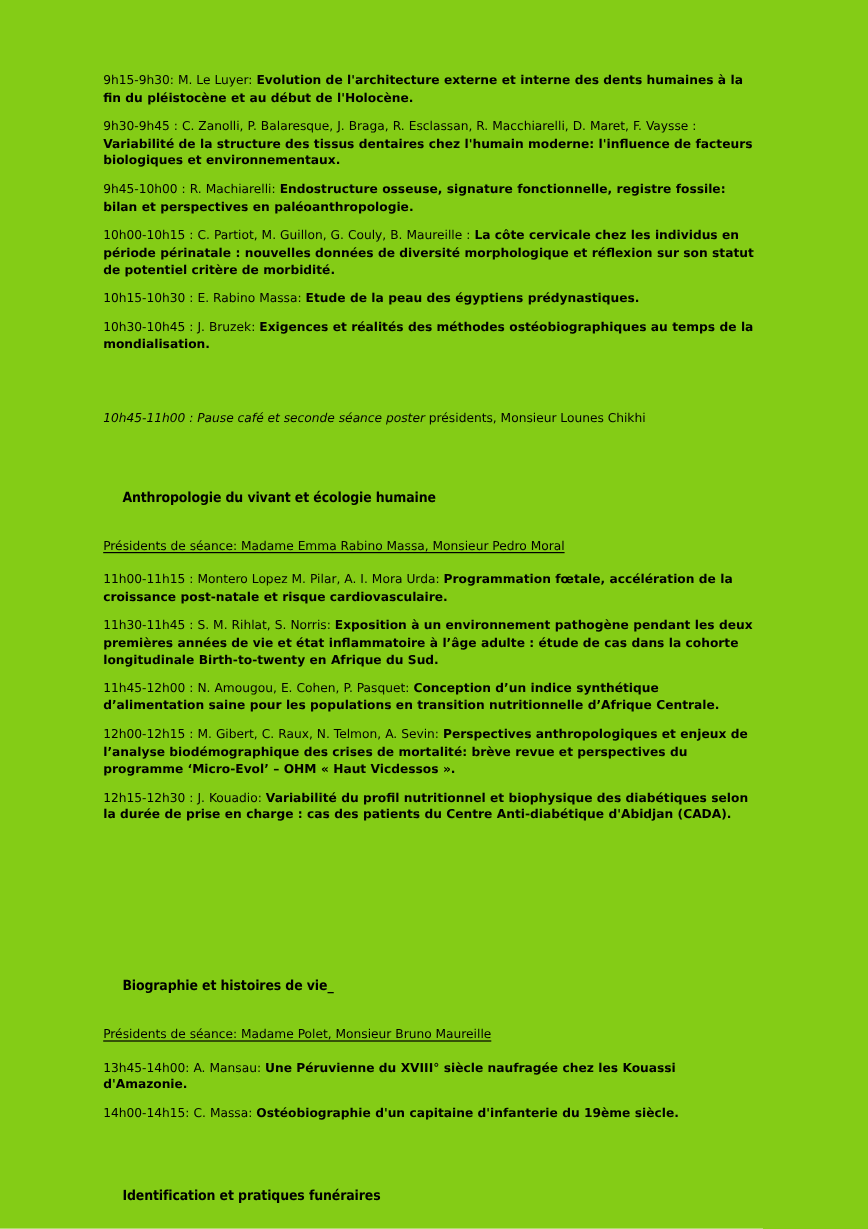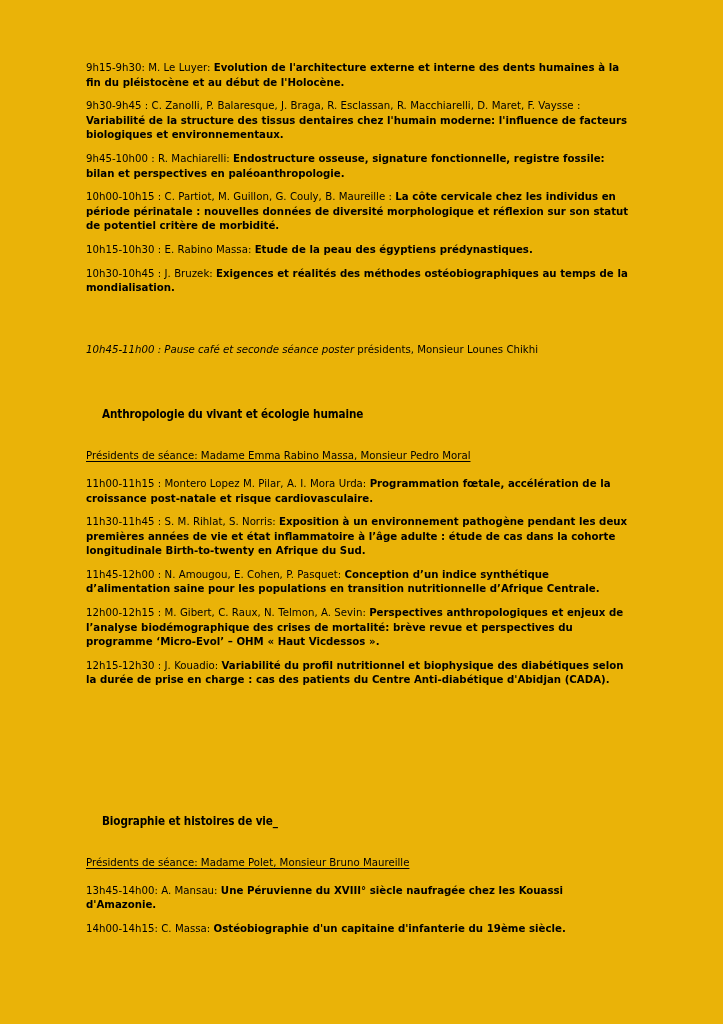--- a/index.html
+++ b/index.html
@@ -5,21 +5,21 @@
 <style>
   html, body {
     margin: 0;
     padding: 0;
     background: #ffffff;
   }
   .page {
     position: relative;
     width: 723px;
     height: 1024px;
-    background: #eab308;
+    background: #84cc16;
     overflow: hidden;
     font-family: "DejaVu Sans", "Liberation Sans", sans-serif;
     color: #000000;
     -webkit-font-smoothing: antialiased;
   }
   .content {
     position: absolute;
     left: 86px;
     top: 61px;
     width: 550px;
@@ -155,15 +155,16 @@
       <p class="entry">
         <span class="meta">13h45-14h00: A.  Mansau: </span><span class="title">Une Péruvienne du XVIII° siècle naufragée chez les Kouassi d'Amazonie.</span>
       </p>
       <p class="entry">
         <span class="meta">14h00-14h15: C. Massa: </span><span class="title">Ostéobiographie d'un capitaine d'infanterie du 19ème siècle.</span>
       </p>
     </div>
 
     <div class="sp-g"></div>
 
+    <h2 class="section-heading">Identification et pratiques funéraires</h2>
 
   </div>
 </div>
 
 </body></html>

